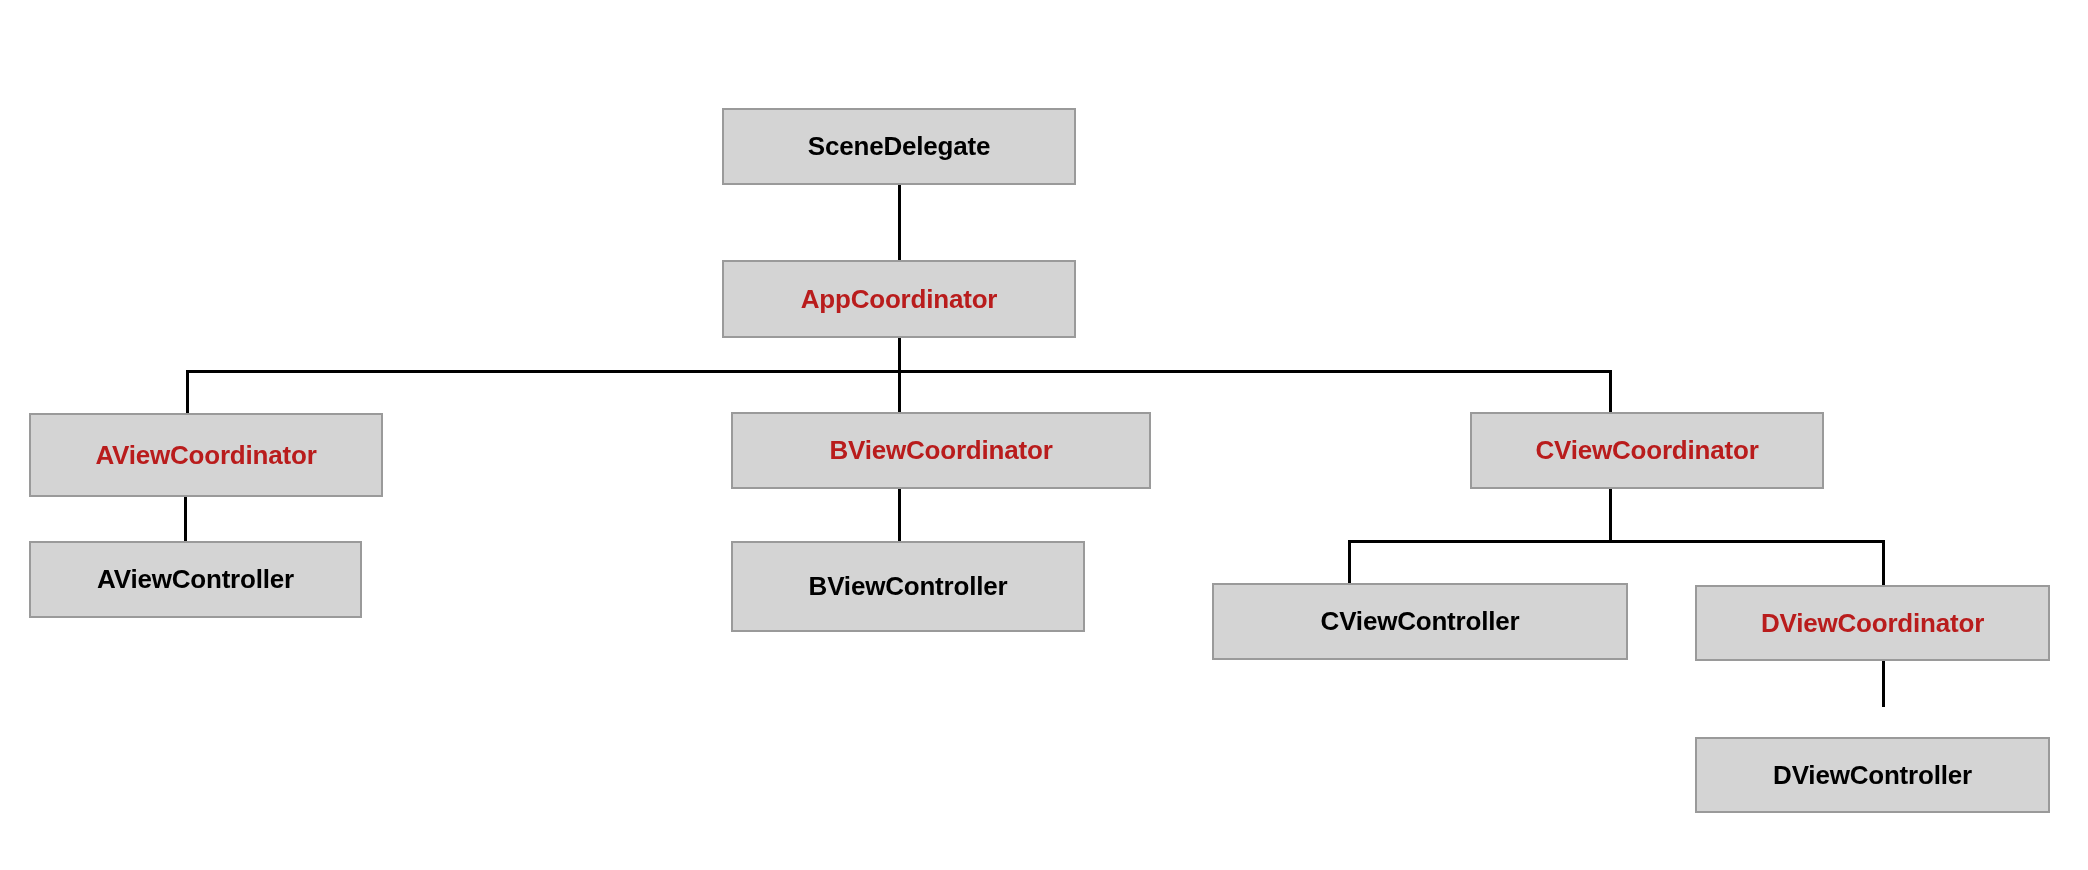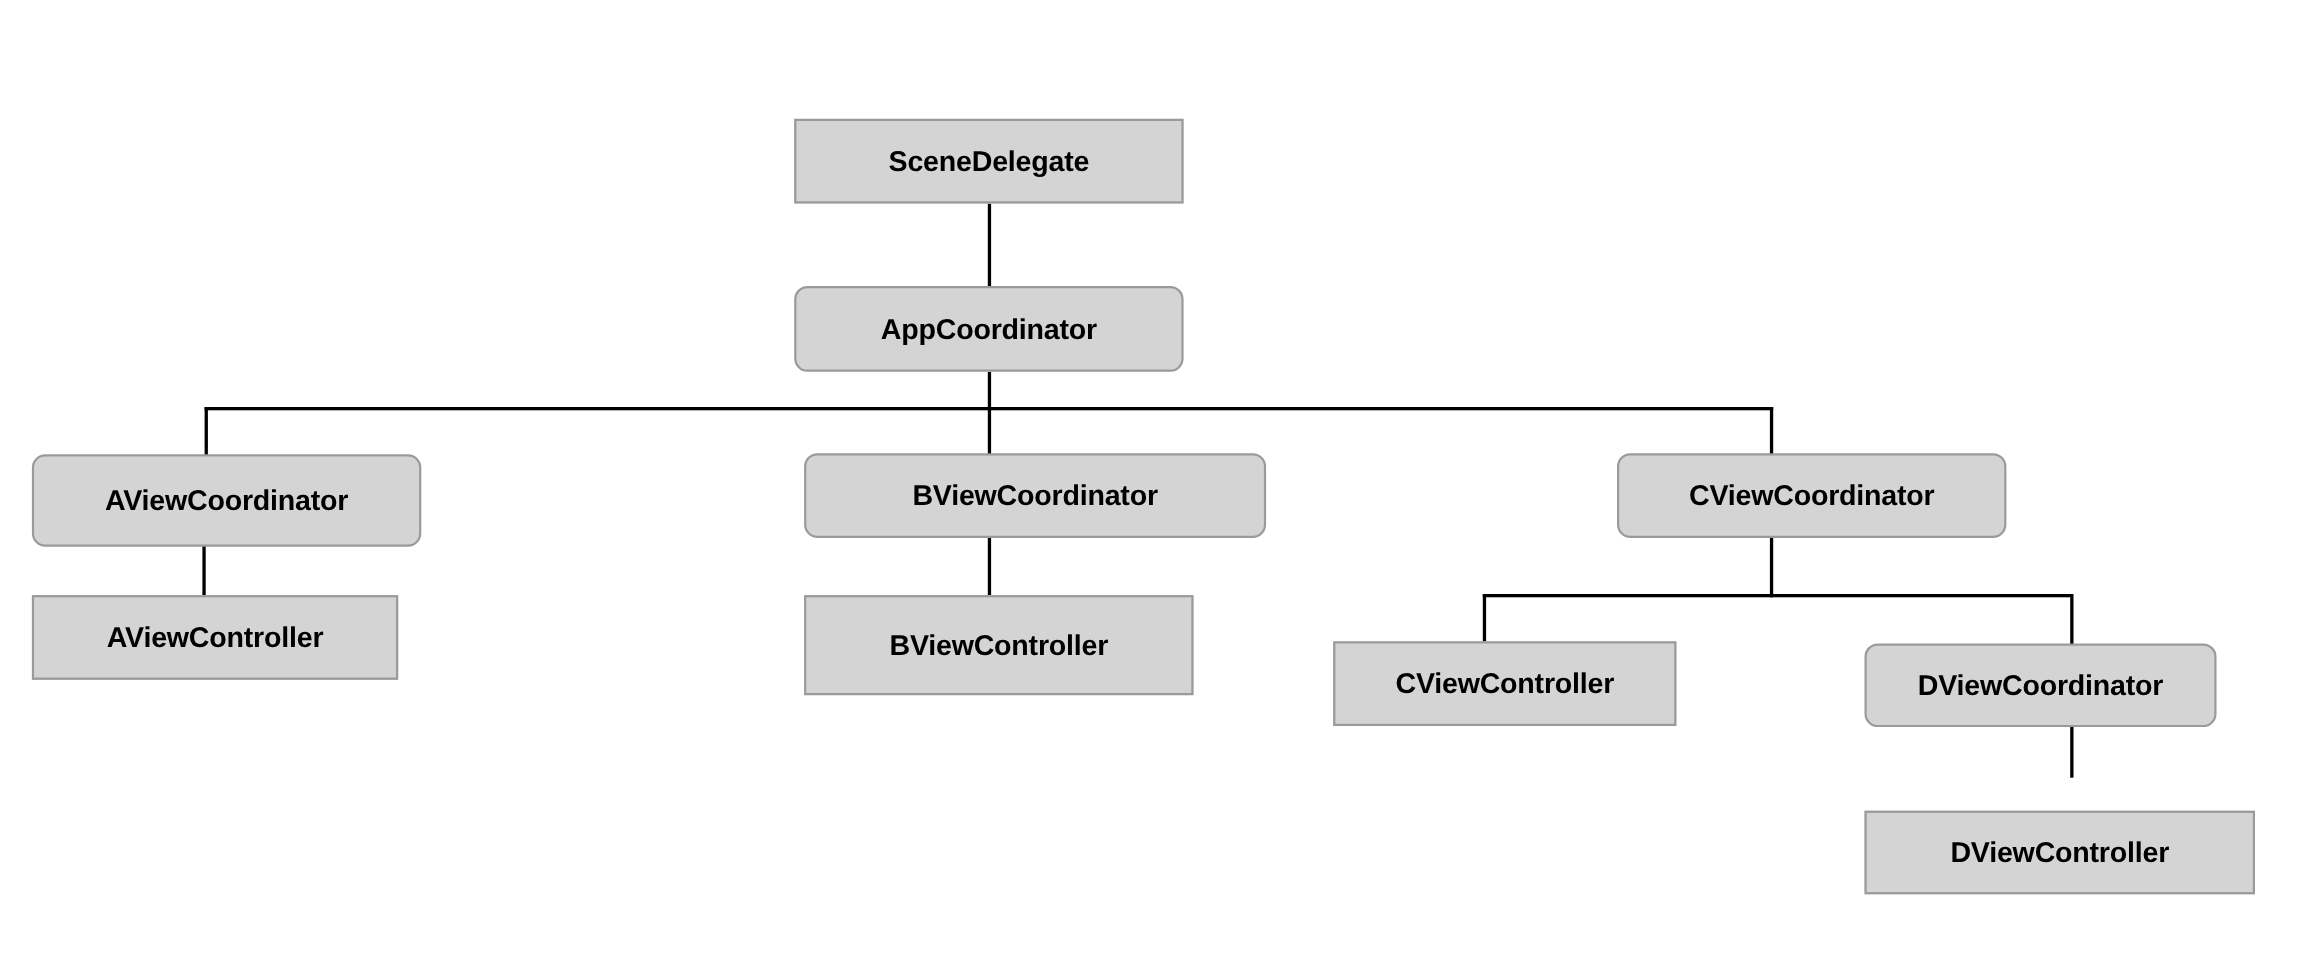--- a/index.html
+++ b/index.html
@@ -28,22 +28,21 @@
     justify-content: center;
     font-family: "Liberation Sans", sans-serif;
     font-weight: bold;
     font-size: 26px;
     letter-spacing: -0.2px;
     white-space: nowrap;
     color: #000000;
     z-index: 2;
   }
   .node.accent {
-    color: #000000;
-    border-radius: 12px;
+    color: #b91c1c;
   }
   .edge {
     position: absolute;
     background: #000000;
     z-index: 1;
   }
   .edge.v { width: 3px; }
   .edge.h { height: 3px; }
 </style>
 </head>
@@ -82,19 +81,19 @@
   <div class="node accent" style="left:29px; top:413px; width:354px; height:84px;">AViewCoordinator</div>
 
   <div class="node accent" style="left:731px; top:412px; width:420px; height:77px;">BViewCoordinator</div>
 
   <div class="node accent" style="left:1433px; top:412px; width:354px; height:77px;margin-left:37px;">CViewCoordinator</div>
 
   <div class="node" style="left:29px; top:541px; width:333px; height:77px;">AViewController</div>
 
   <div class="node" style="left:731px; top:541px; width:354px; height:91px;">BViewController</div>
 
-  <div class="node" style="left:1212px; top:583px; width:312px; height:77px;">CViewController</div>
+  <div class="node" style="left:1212px; top:583px; width:416px; height:77px;">CViewController</div>
 
-  <div class="node accent" style="left:1695px; top:585px; width:320px; height:76px;">DViewCoordinator</div>
+  <div class="node accent" style="left:1695px; top:585px; width:355px; height:76px;">DViewCoordinator</div>
 
   <div class="node" style="left:1695px; top:705px; width:355px; height:76px;margin-top:32px;">DViewController</div>
 
 </div>
 
 </body></html>

